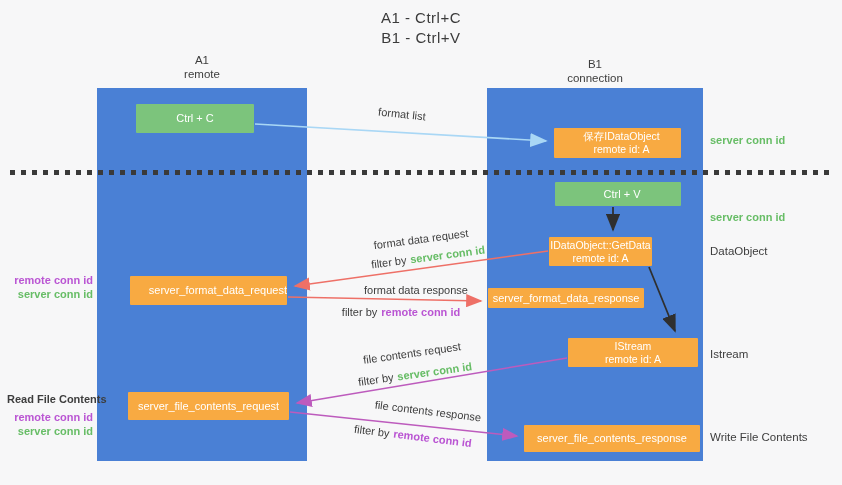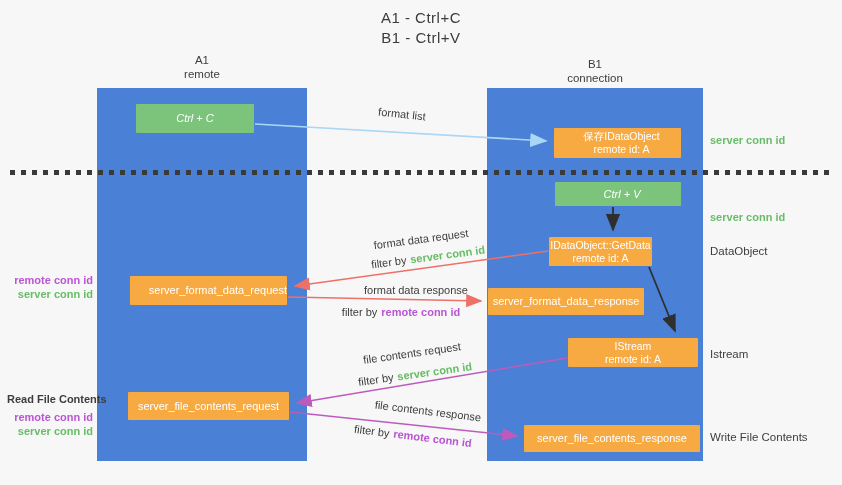--- a/index.html
+++ b/index.html
@@ -22,21 +22,21 @@
   .lane-b{left:487px;top:88px;width:216px;height:373px;}
   .divider{
     left:10px;top:170px;width:822px;height:5px;z-index:3;
     background:repeating-linear-gradient(90deg,#3a3a3a 0 5px,transparent 5px 11px);
   }
   .node{
     display:flex;flex-direction:column;align-items:center;justify-content:center;
     color:#fff;font-size:11px;line-height:13px;text-align:center;z-index:5;border-radius:1px;
     white-space:nowrap;
   }
-  .green-box{background:#7cc47c;font-style:italic;}
+  .green-box{background:#7cc47c;}
   .orange-box{background:#f8aa42;}
   svg.overlay{left:0;top:0;z-index:4;}
   .elabel{
     font-size:11px;color:#3d3d3d;white-space:nowrap;z-index:6;
     transform-origin:center;
   }
   .elabel .pre{margin-right:4px;}
   .c-green{color:#67bd66;font-weight:bold;}
   .c-purple{color:#ba55d3;font-weight:bold;}
   .ann-left{
@@ -108,21 +108,21 @@
 
 <div class="abs node orange-box" style="left:549px;top:237px;width:103px;height:29px;font-size:10.5px;">
   <div>IDataObject::GetData</div>
   <div>remote id: A</div>
 </div>
 
 <div class="abs node orange-box" style="left:130px;top:276px;width:157px;height:29px;align-items:flex-end;">
   <div>server_format_data_request</div>
 </div>
 
-<div class="abs node orange-box" style="left:488px;top:288px;width:156px;height:27px;">
+<div class="abs node orange-box" style="left:488px;top:288px;width:156px;height:20px;">
   <div>server_format_data_response</div>
 </div>
 
 <div class="abs node orange-box" style="left:568px;top:338px;width:130px;height:29px;font-size:10.5px;">
   <div>IStream</div>
   <div>remote id: A</div>
 </div>
 
 <div class="abs node orange-box" style="left:128px;top:392px;width:161px;height:28px;">
   <div>server_file_contents_request</div>

